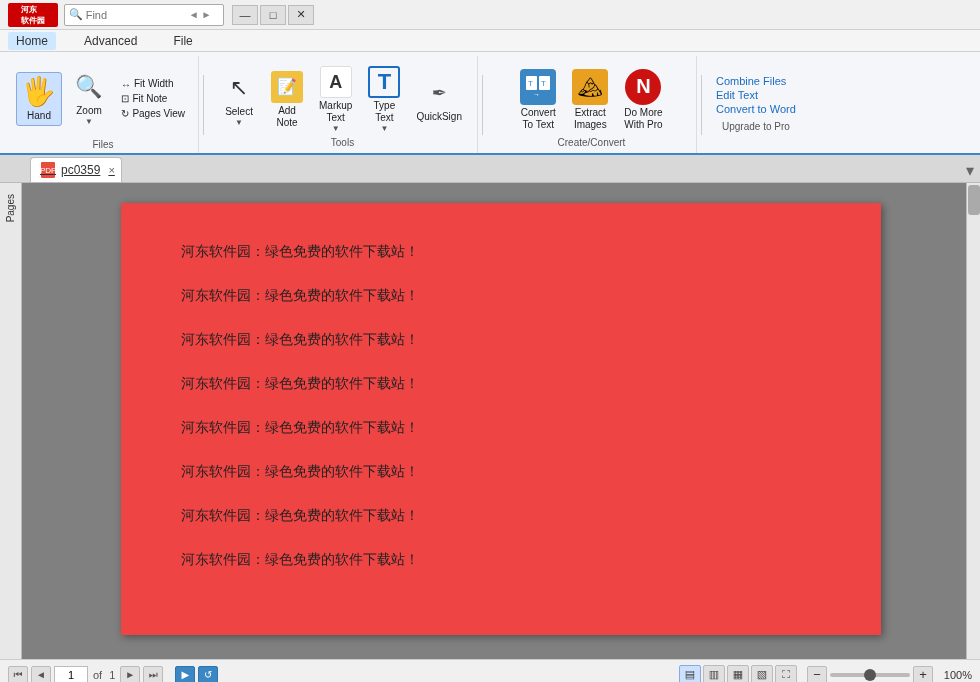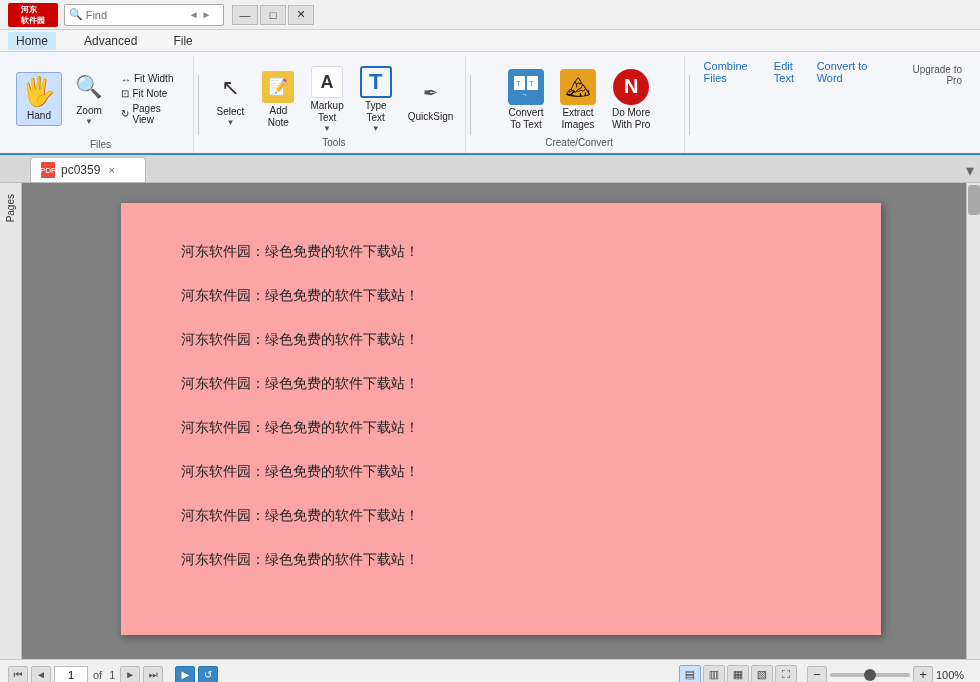--- a/index.html
+++ b/index.html
@@ -87,21 +87,21 @@
       padding: 2px 8px;
       border-right: 1px solid #ddd;
       min-width: 60px;
     }
     .ribbon-group:last-child { border-right: none; }
     .ribbon-group-label {
       font-size: 10px;
       color: #555;
       margin-top: auto;
       padding-bottom: 3px;
-      text-align: right;
+      text-align: center;
     }
     .ribbon-btn {
       display: flex;
       flex-direction: column;
       align-items: center;
       padding: 3px 6px;
       cursor: pointer;
       border-radius: 3px;
       min-width: 44px;
       border: 1px solid transparent;
@@ -137,21 +137,21 @@
       cursor: pointer;
       font-size: 10px;
       color: #222;
       border: 1px solid transparent;
       border-radius: 2px;
     }
 
     
     .upgrade-section {
       display: flex;
-      flex-direction: row;
+      flex-direction: column;
       justify-content: center;
       padding: 4px 10px;
       gap: 2px;
     }
     .upgrade-link {
       color: #1a6dc2;
       font-size: 11px;
       cursor: pointer;
       text-decoration: none;
     }
@@ -161,29 +161,30 @@
       background: #d8d8d8;
       height: 28px;
       display: flex;
       align-items: flex-end;
       padding: 0 0 0 30px;
       border-bottom: 1px solid #bbb;
     }
     .tab {
       display: flex;
       align-items: center;
-      padding: 4px 28px 4px 10px;
+      padding: 4px 4px 4px 10px;
       background: #f5f5f5;
       border: 1px solid #bbb;
       border-bottom: none;
       border-radius: 4px 4px 0 0;
       font-size: 12px;
       cursor: pointer;
       gap: 6px;
       color: #333;
+      text-decoration: underline;
     }
     .tab.active { background: #fff; }
     .tab-close {
       font-size: 11px;
       color: #666;
       cursor: pointer;
       padding: 1px 2px;
       border-radius: 2px;
     }
     .tab-icon {
@@ -241,21 +242,21 @@
       border-left: 1px solid #bbb;
     }
     .scrollbar-thumb {
       width: 12px;
       height: 30px;
       background: #aaa;
       border-radius: 3px;
       margin: 2px 1px;
     }
     .doc-page {
-      background: #fca5a5;
+      background: #ef4444;
       width: 760px;
       min-height: 420px;
       margin: 20px auto;
       box-shadow: 2px 2px 8px rgba(0,0,0,0.4);
       padding: 40px 60px;
     }
     .doc-line {
       font-size: 14px;
       color: #222;
       margin-bottom: 26px;
@@ -325,20 +326,21 @@
     .status-zoom {
       display: flex;
       align-items: center;
       gap: 3px;
       margin-left: 6px;
     }
     .status-zoom-label {
       font-size: 11px;
       color: #333;
       width: 36px;
+      text-align: right;
     }
     .status-zoom-slider {
       width: 80px;
       height: 4px;
       background: #bbb;
       border-radius: 2px;
       position: relative;
     }
     .status-zoom-thumb {
       width: 12px;

